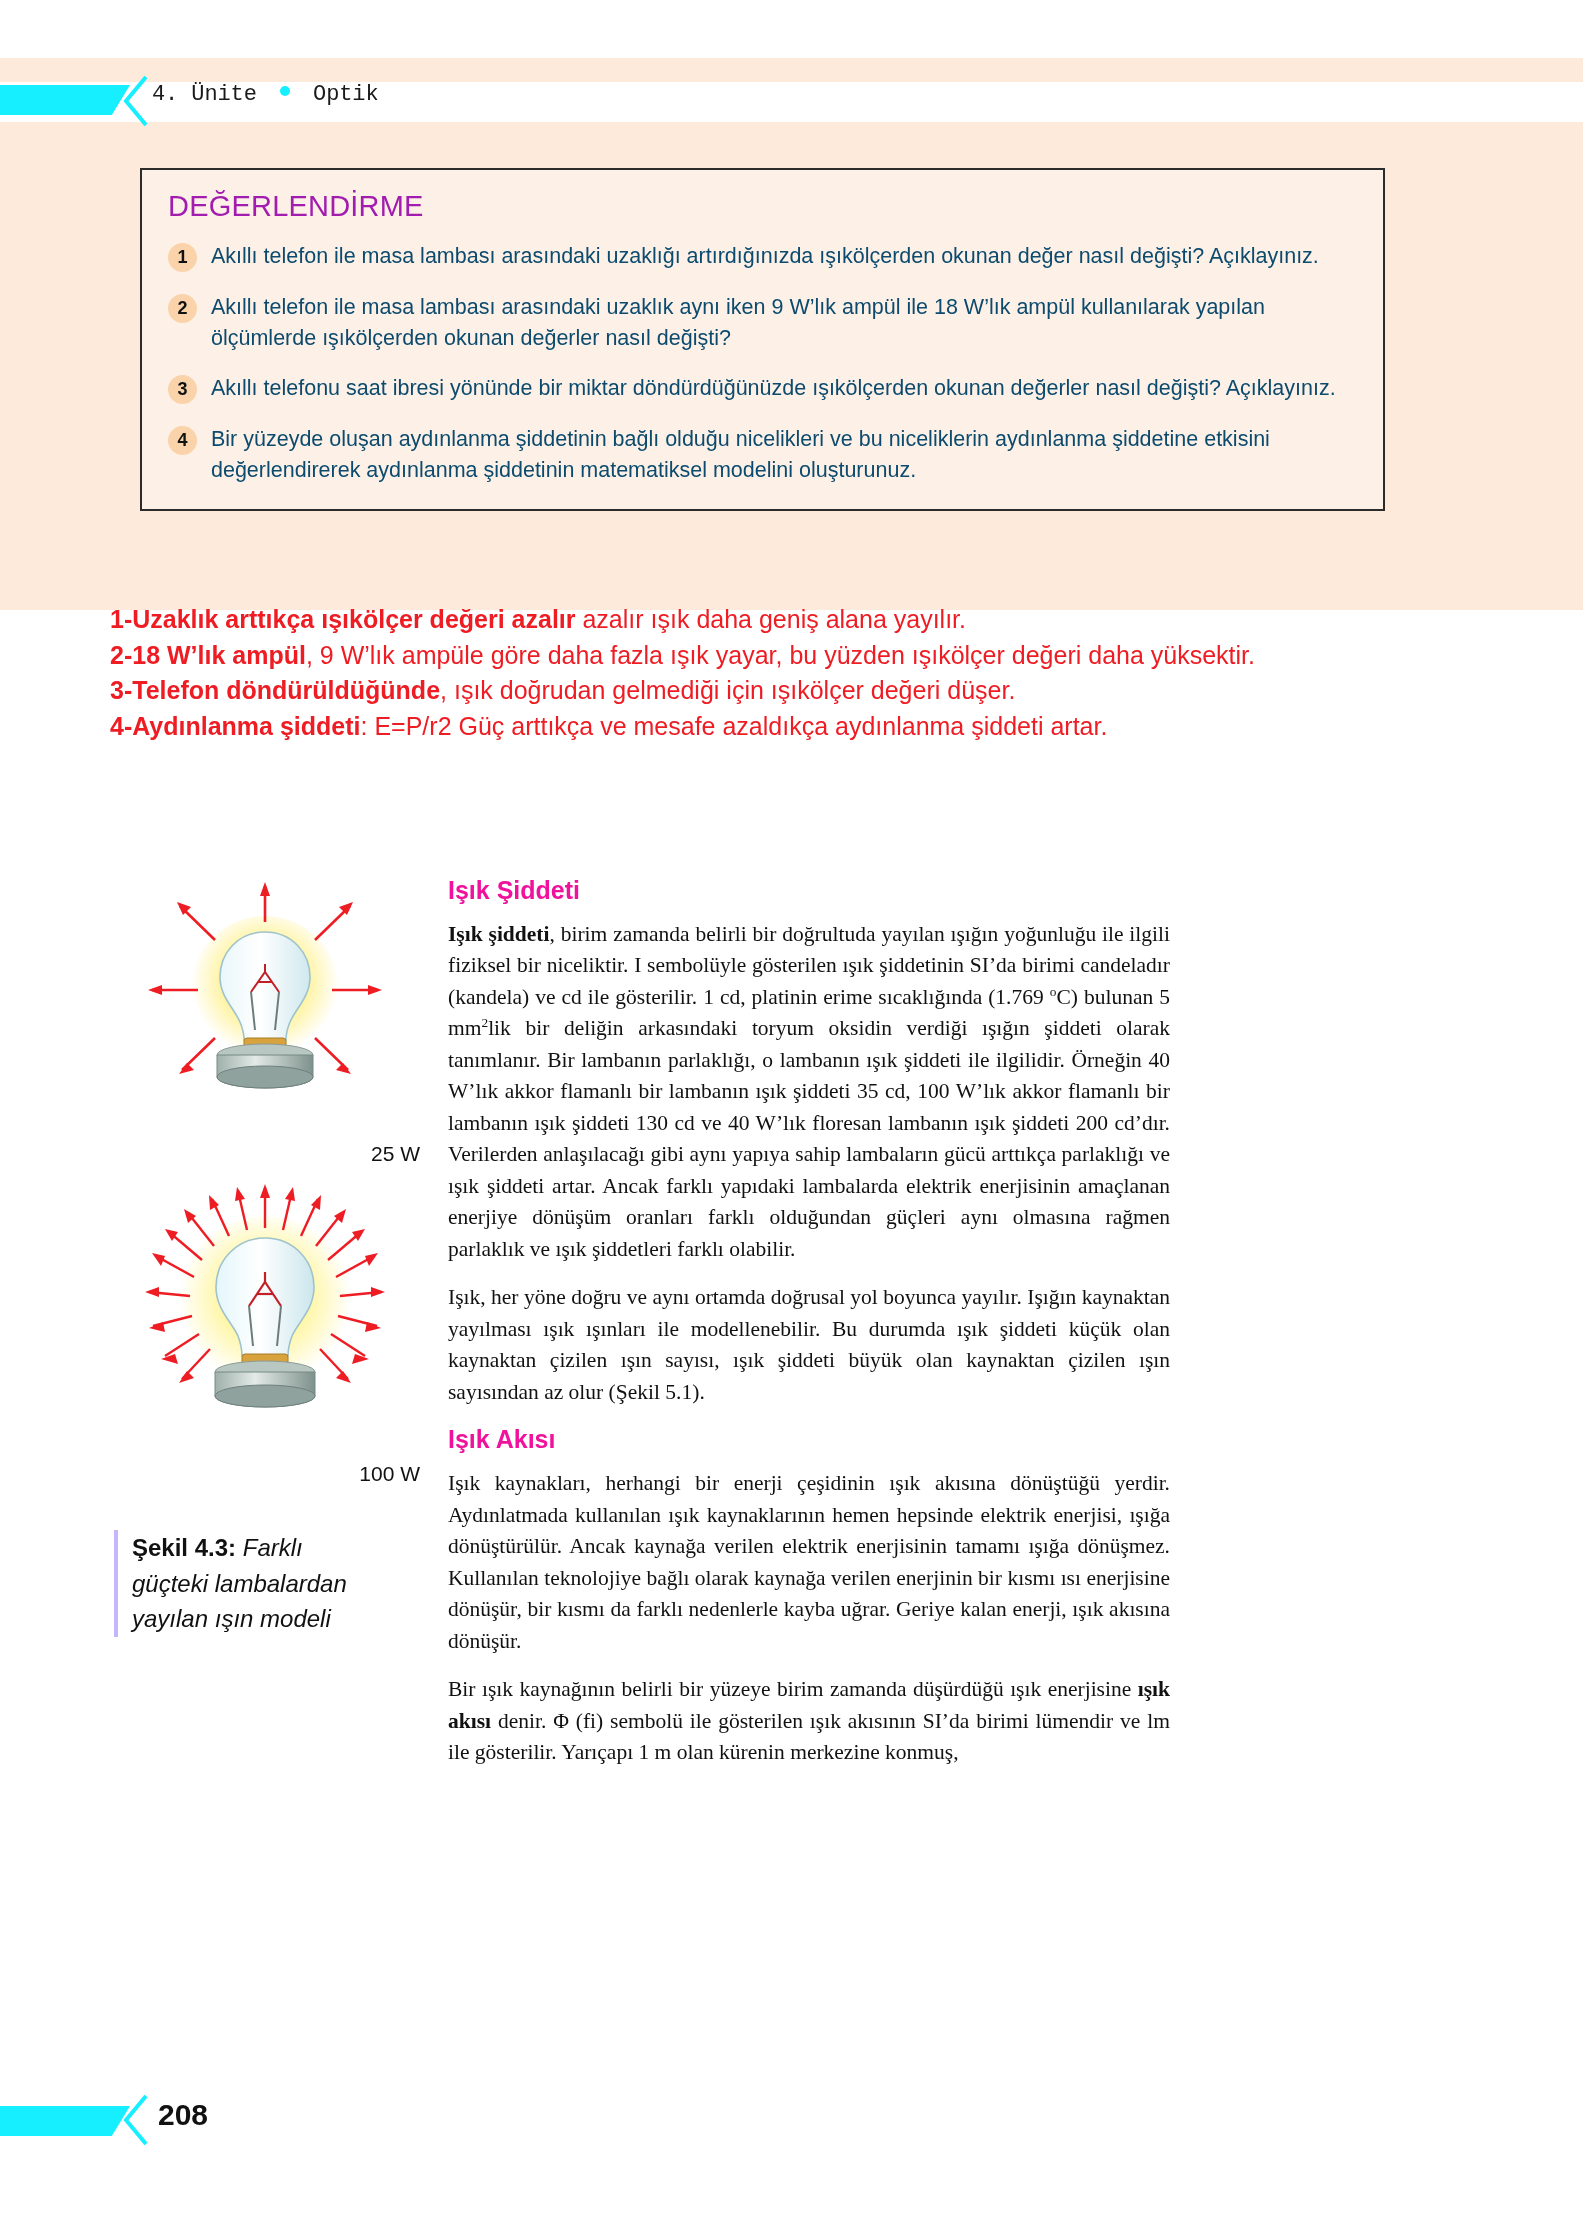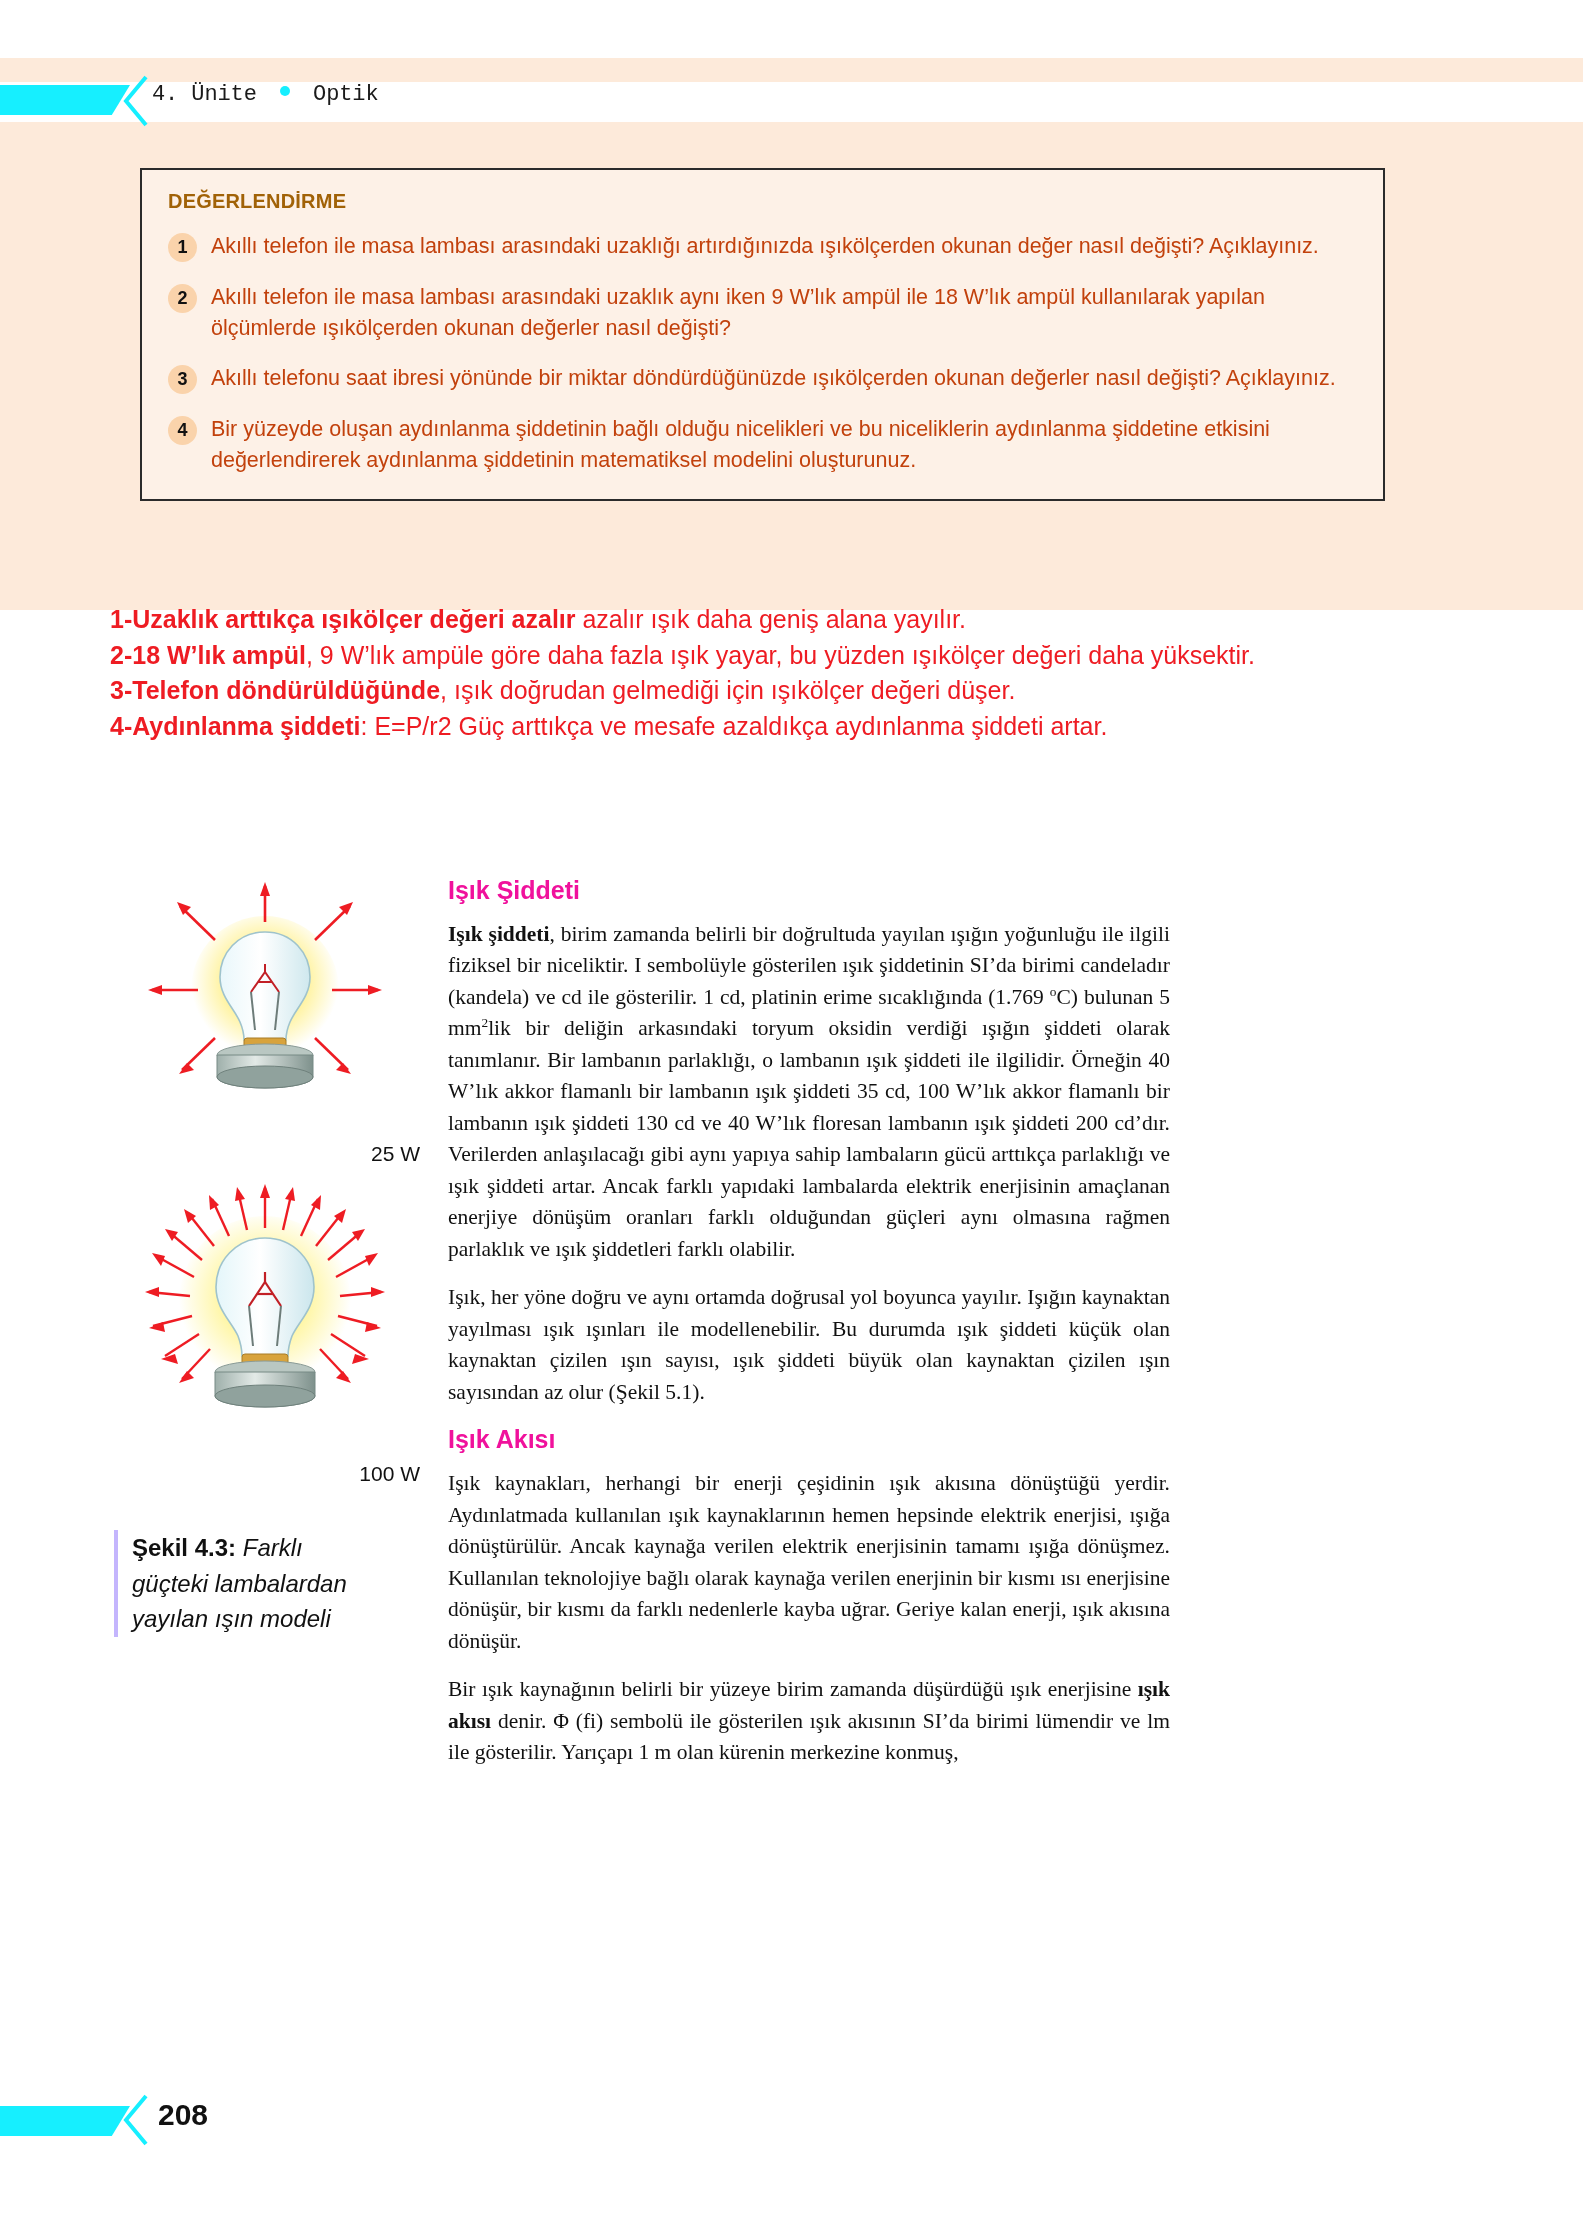--- a/index.html
+++ b/index.html
@@ -68,23 +68,23 @@
   
   .eval-box {
     position: absolute;
     left: 140px; top: 168px;
     width: 1245px;
     border: 2px solid #2b2b2b;
     background: #fdf1e7;
     padding: 20px 28px 22px 26px;
   }
   .eval-title {
-    font-size: 20px;
-    font-weight: bold;
-    color: #a16207;
+    font-size: 29px;
+    font-weight: normal;
+    color: #a21caf;
     letter-spacing: 0.2px;
     margin-bottom: 18px;
     font-family: "Liberation Sans", sans-serif;
   }
   .eval-item {
     display: flex;
     align-items: flex-start;
     margin-bottom: 20px;
   }
   .eval-item:last-child { margin-bottom: 2px; }
@@ -98,21 +98,21 @@
     font-weight: bold;
     display: flex;
     align-items: center;
     justify-content: center;
     margin-right: 14px;
     margin-top: 2px;
   }
   .eval-text {
     font-size: 21.5px;
     line-height: 1.42;
-    color: #c2410c;
+    color: #0c4a6e;
     font-family: "Liberation Sans", sans-serif;
   }
 
   
   .red-answers {
     position: absolute;
     left: 110px; top: 602px;
     width: 1420px;
     color: #ee1c23;
     font-size: 25px;

